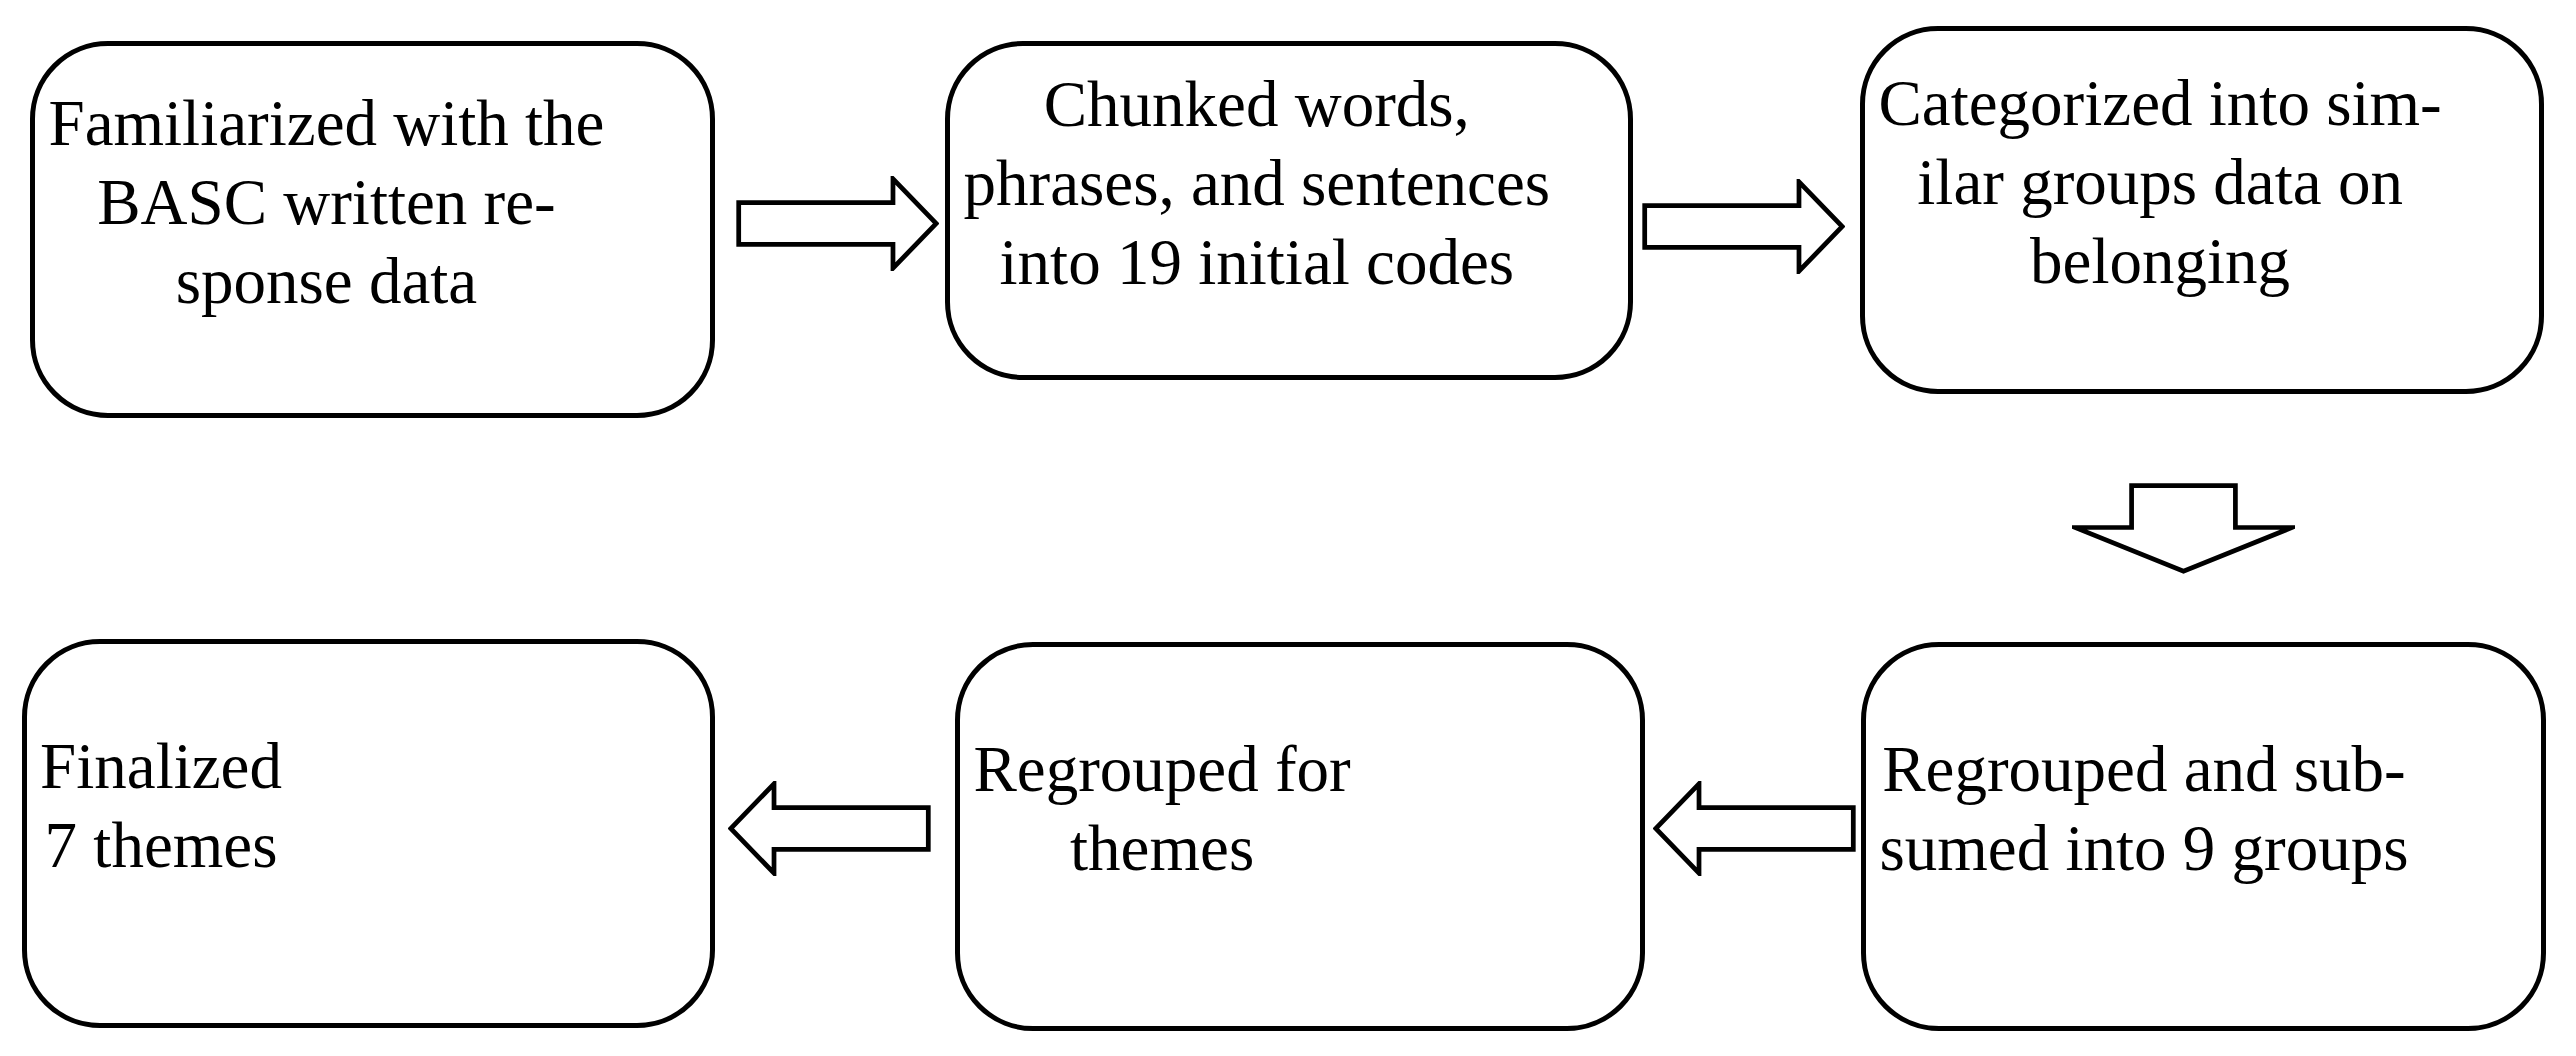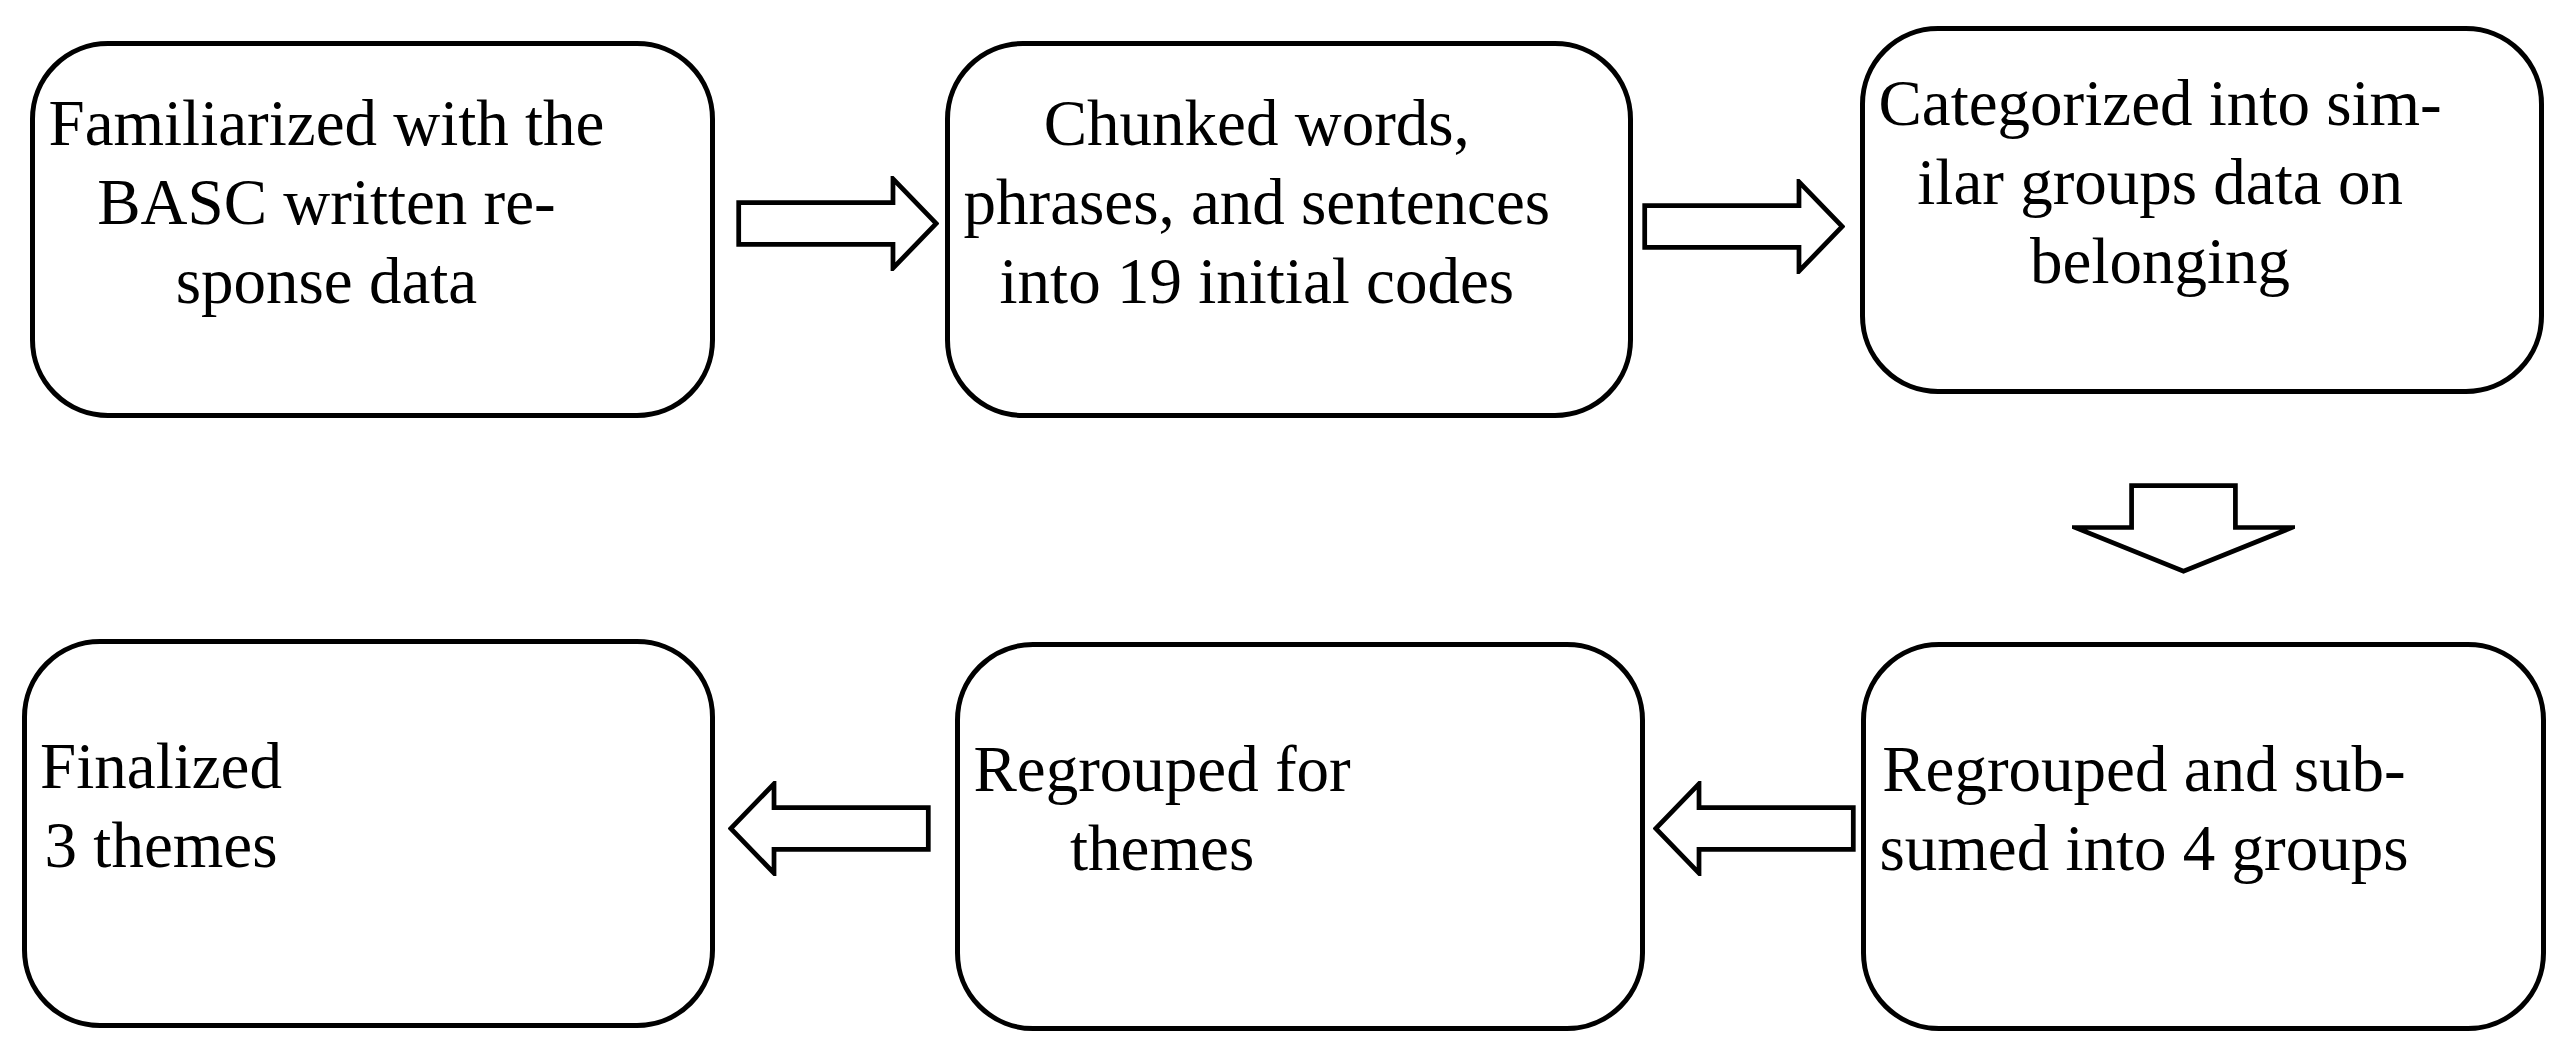--- a/index.html
+++ b/index.html
@@ -41,21 +41,21 @@
     position: absolute;
   }
   .arrow polygon {
     fill: #ffffff;
     stroke: #000000;
     stroke-width: 7;
     stroke-miterlimit: 10;
   }
   
   #box1 { left: 30px;   top: 41px;  width: 685px; height: 377px; }
-  #box2 { left: 945px; top: 41px;  width: 688px; height: 377px; }
+  #box2 { left: 945px; top: 41px;  width: 688px; height: 339px; }
   #box3 { left: 1860px; top: 26px;  width: 684px; height: 368px; }
   
   #box4 { left: 1861px; top: 642px; width: 685px; height: 389px; }
   #box5 { left: 955px; top: 642px; width: 690px; height: 389px; }
   #box6 { left: 21.6px;   top: 639px; width: 693px; height: 389px; }
   
   #arrow1 { left: 736px; top: 176px;  width: 203px; height: 95px; }
   #arrow2 { left: 1642px; top: 179px;  width: 203px; height: 95px; }
   #arrow3 { left: 2072px; top: 483px;  width: 223px; height: 91px; }
   #arrow4 { left: 1653px; top: 781px; width: 203px; height: 95px; }
@@ -91,35 +91,35 @@
 ilar groups data on
 belonging</span>
   </div>
 
   <svg class="arrow" id="arrow3" viewBox="0 0 330 135">
     <polygon points="88,4 242,4 242,66 326,66 165,131 4,66 88,66"></polygon>
   </svg>
 
   <div class="box" id="box4">
     <span class="box-label">Regrouped and sub-
-sumed into 4 groups</span>
+sumed into 9 groups</span>
   </div>
 
   <svg class="arrow" id="arrow4" viewBox="0 0 300 140">
     <polygon points="296,39 68,39 68,4 4,70 68,136 68,101 296,101"></polygon>
   </svg>
 
   <div class="box" id="box5">
     <span class="box-label">Regrouped for
 themes</span>
   </div>
 
   <svg class="arrow" id="arrow5" viewBox="0 0 300 140">
     <polygon points="296,39 68,39 68,4 4,70 68,136 68,101 296,101"></polygon>
   </svg>
 
   <div class="box" id="box6">
     <span class="box-label">Finalized
-3 themes</span>
+7 themes</span>
   </div>
 
 </div>
 
 
 </body></html>

